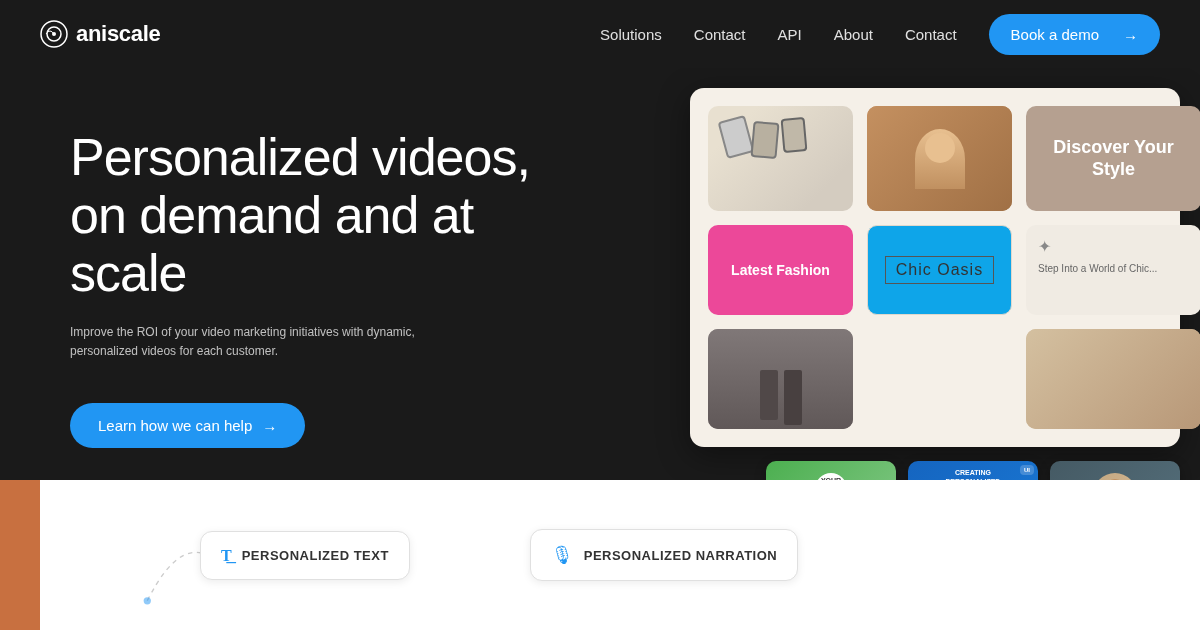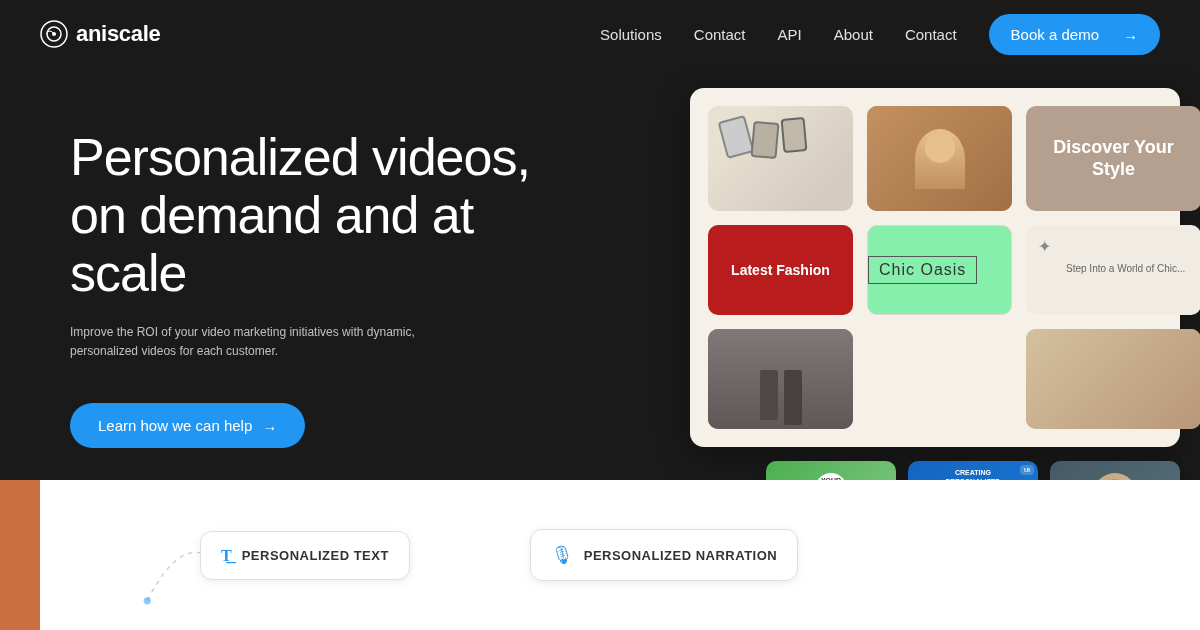--- a/index.html
+++ b/index.html
@@ -73,28 +73,28 @@
       grid-template-rows: 105px 90px 100px;
       gap: 14px;
       box-shadow: 0 8px 32px rgba(0,0,0,0.4);
     }
     .pc-cell {
       border-radius: 10px; overflow: hidden; position: relative;
       background: #d4cfc7;
     }
     .pc-discover { background: #b5a090; display: flex; flex-direction: column; align-items: center; justify-content: center; text-align: center; padding: 14px; }
     .pc-discover-title { color: #fff; font-size: 18px; font-weight: 700; line-height: 1.2; }
-    .pc-fashion { background: #b91c1c; display: flex; align-items: center; justify-content: center; }
+    .pc-fashion { background: #ec4899; display: flex; align-items: center; justify-content: center; }
     .pc-fashion-text { color: #fff; font-size: 14px; font-weight: 600; }
-    .pc-chic { background: #86efac; display: flex; align-items: center; border: 1px solid #e0d8cc; }
+    .pc-chic { background: #0ea5e9; display: flex; align-items: center; justify-content: center; border: 1px solid #e0d8cc; }
     .pc-chic-text { color: #333; font-size: 16px; font-weight: 400; letter-spacing: 1px; }
     .pc-chic-box { border: 1.5px solid #555; padding: 4px 10px; }
     .pc-step { background: #f0ebe3; display: flex; flex-direction: column; justify-content: flex-start; padding: 12px; }
     .pc-step-icon { font-size: 16px; color: #888; margin-bottom: 6px; }
-    .pc-step-text { color: #666; font-size: 10px; line-height: 1.4; margin-left: 28px; }
+    .pc-step-text { color: #666; font-size: 10px; line-height: 1.4; }
 
     
     .img-watches { background: linear-gradient(135deg, #e8e0d0 20%, #d4ccc0 80%); }
     .img-couple { background: linear-gradient(135deg, #c89060 0%, #a07040 100%); }
     .img-street { background: linear-gradient(135deg, #908888 0%, #706868 100%); }
     .img-shoes { background: linear-gradient(135deg, #d4c0a0 0%, #b8a480 100%); }
 
     
     .thumbnails {
       display: flex; gap: 12px; width: 490px; justify-content: flex-end;

